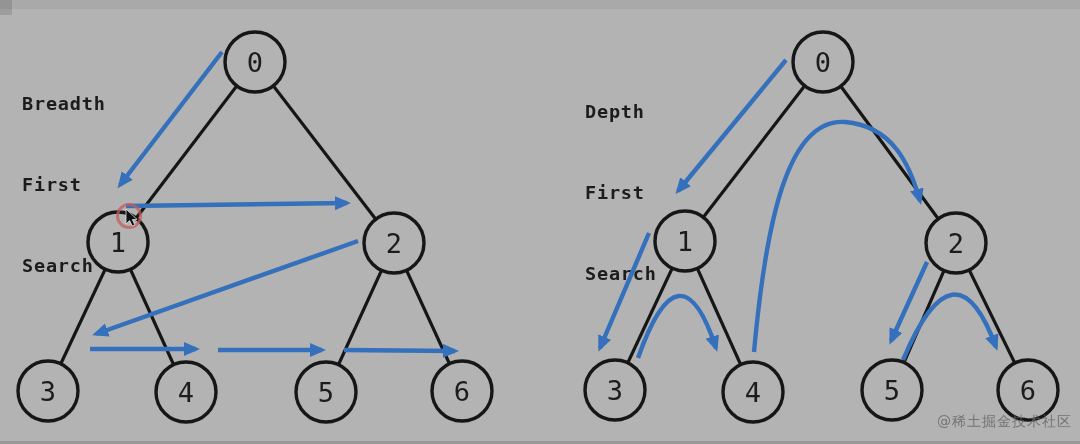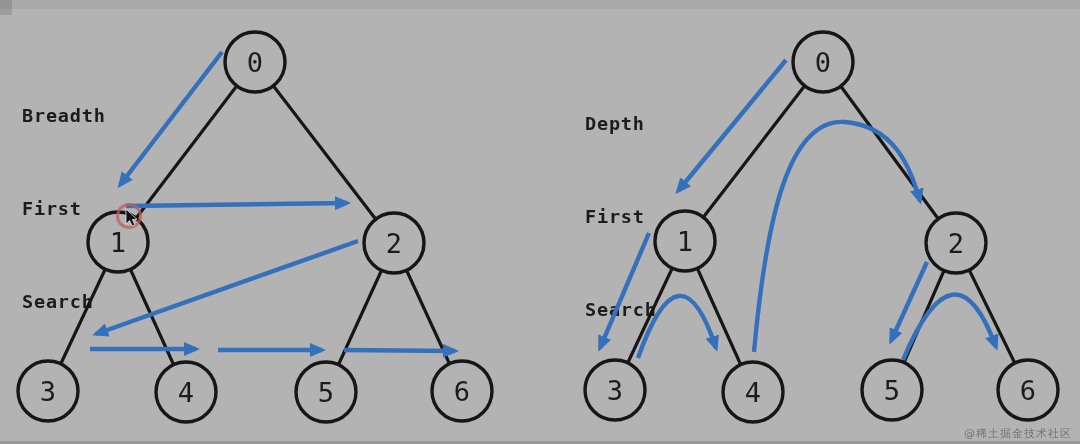--- a/index.html
+++ b/index.html
@@ -30,41 +30,41 @@
     position: absolute;
     color: #1c1c1c;
     font-size: 18.5px;
     font-weight: bold;
     letter-spacing: 0.8px;
     line-height: 27px;
     white-space: pre;
   }
   .panel-title.bfs { left: 22px; top: 36px; }
   .panel-title.dfs { left: 585px; top: 44px; }
-  .panel-title div { height: 27px; margin-top: 12px; }
+  .panel-title div { height: 27px; }
   svg.diagram {
     position: absolute; left: 0; top: 0;
     width: 1080px; height: 444px;
     display: block;
   }
   .tree-edge { stroke: #161616; stroke-width: 3.2; fill: none; stroke-linecap: round; }
   .node-circle { fill: #b3b3b3; stroke: #161616; stroke-width: 3.4; }
   .node-label {
     fill: #1c1c1c;
     font-family: "DejaVu Sans Mono", monospace;
     font-size: 27px;
     text-anchor: middle;
   }
   .flow-arrow { stroke: #3470bb; stroke-width: 4.4; fill: none; stroke-linecap: butt; }
   .click-ring { fill: none; stroke: rgba(194,94,92,0.75); stroke-width: 3; }
   .watermark {
     position: absolute;
-    right: 8px; bottom: 3px;
+    right: 8px; bottom: 13px;
     font-family: "DejaVu Sans", sans-serif;
-    font-size: 11px;
+    font-size: 14px;
     color: rgba(100,100,100,0.8);
     letter-spacing: 1px;
   }
 </style>
 </head>
 <body>
 
 <div class="stage">
   <div class="edge-shade-top"></div>
   <div class="edge-shade-corner"></div>

